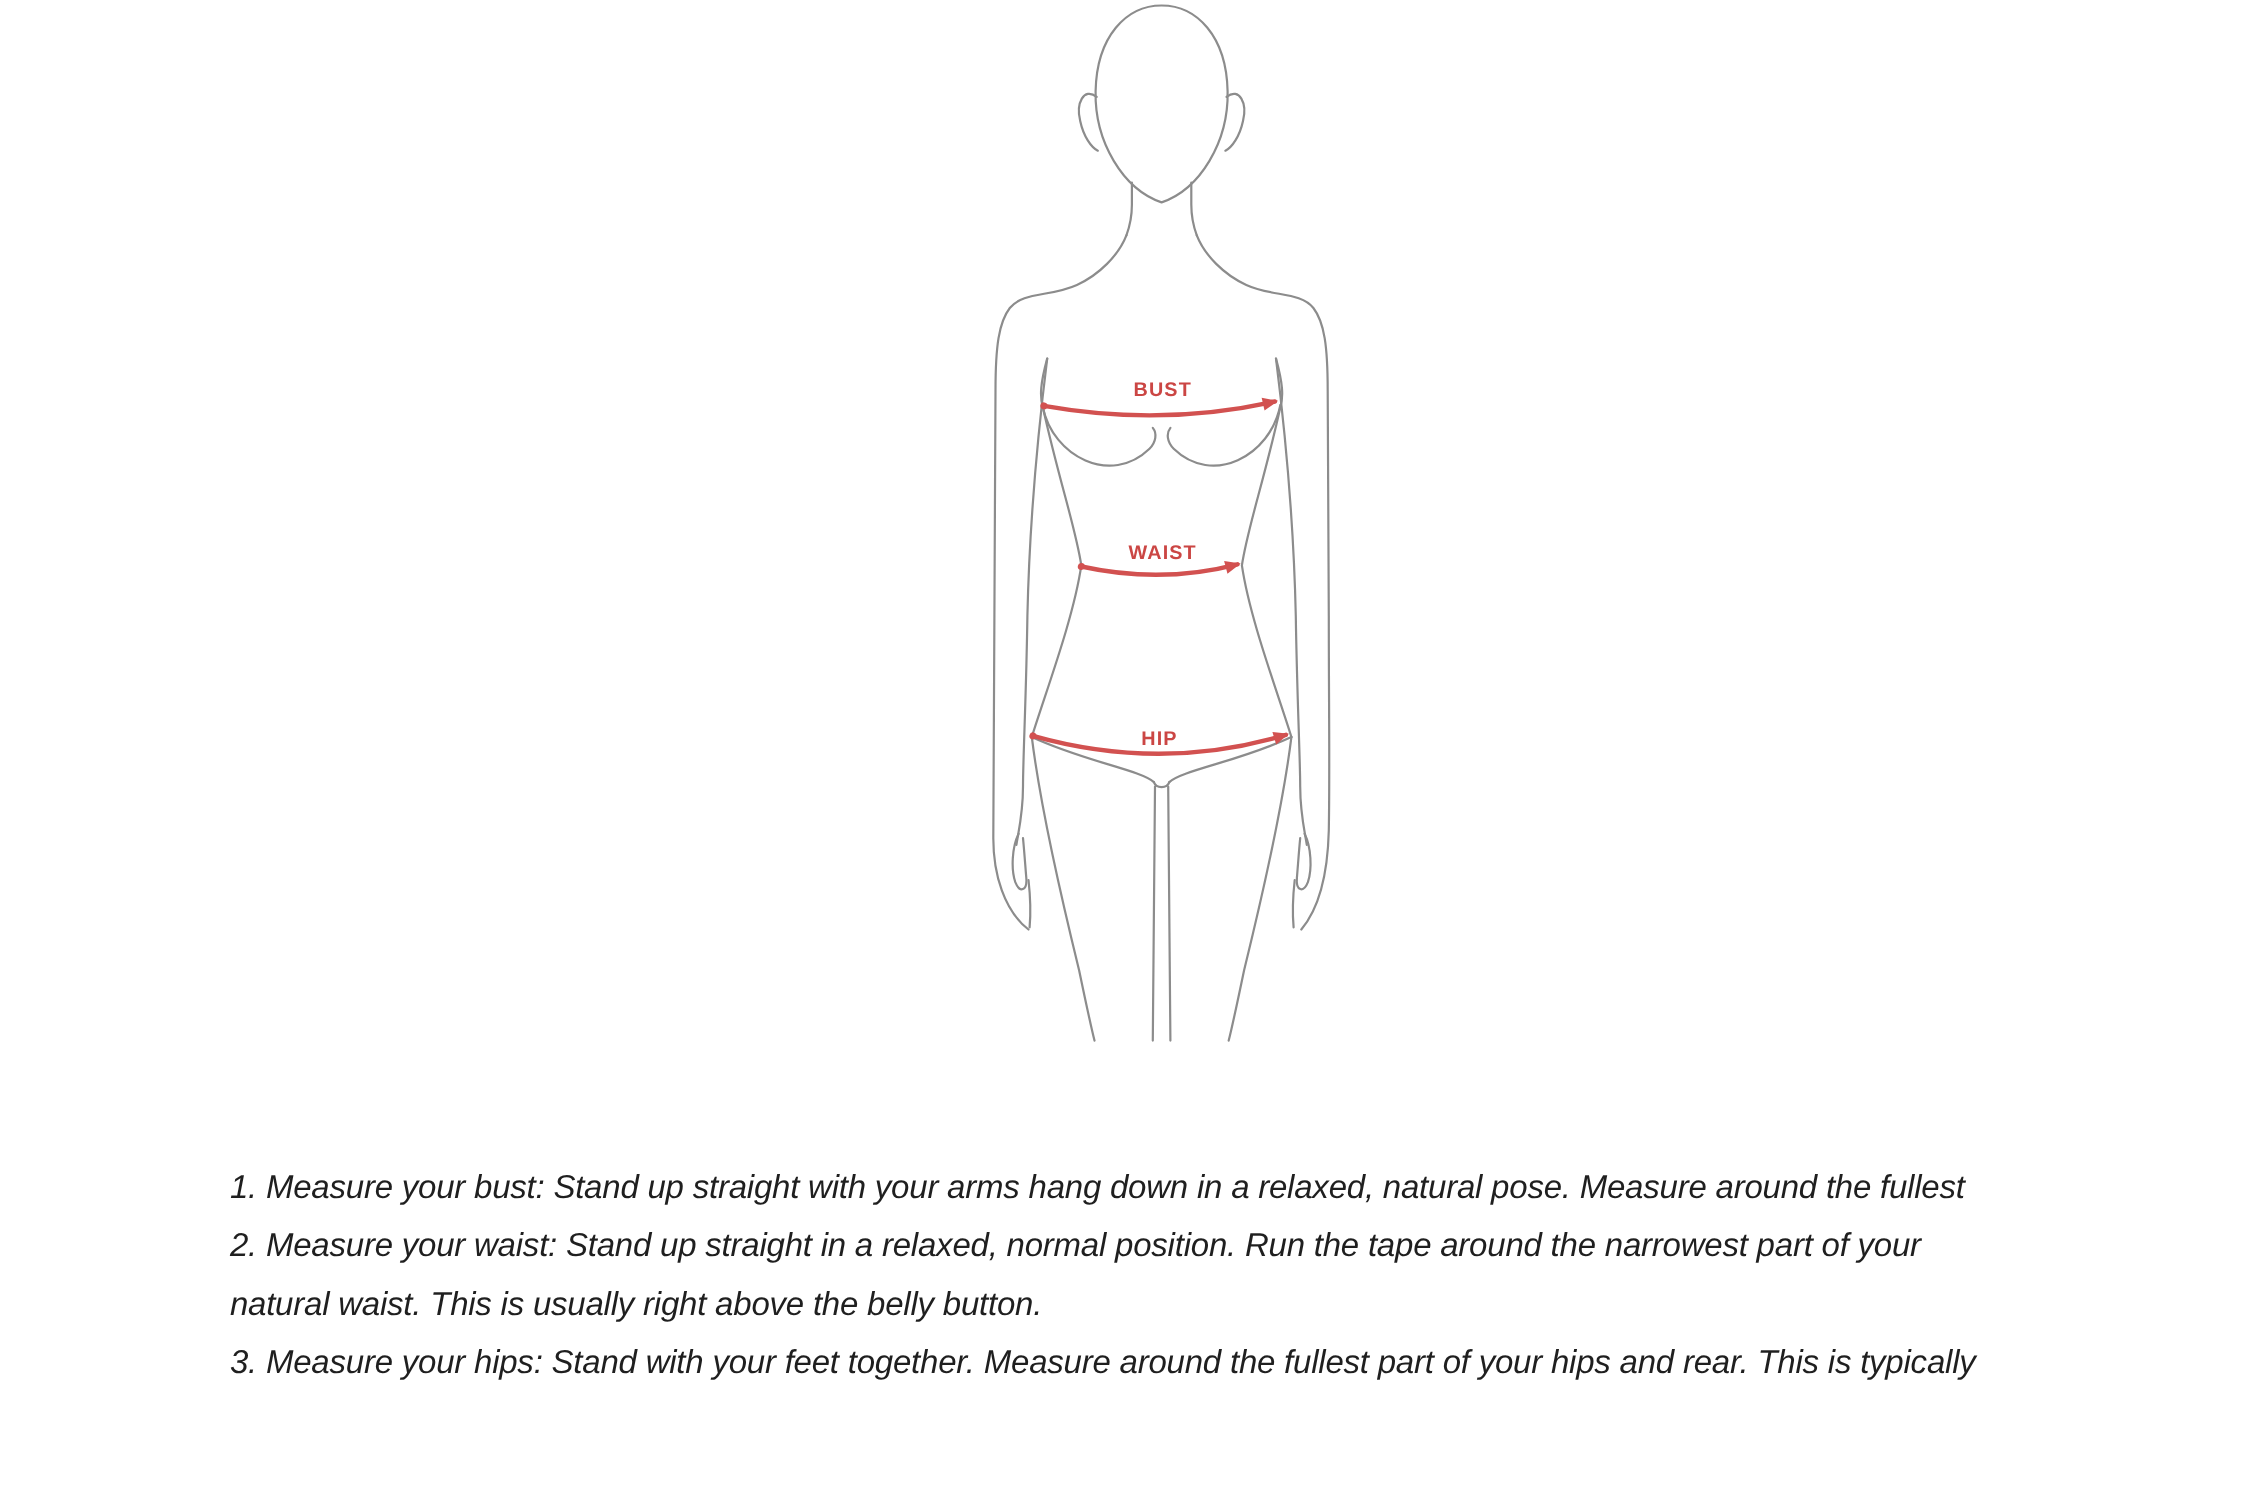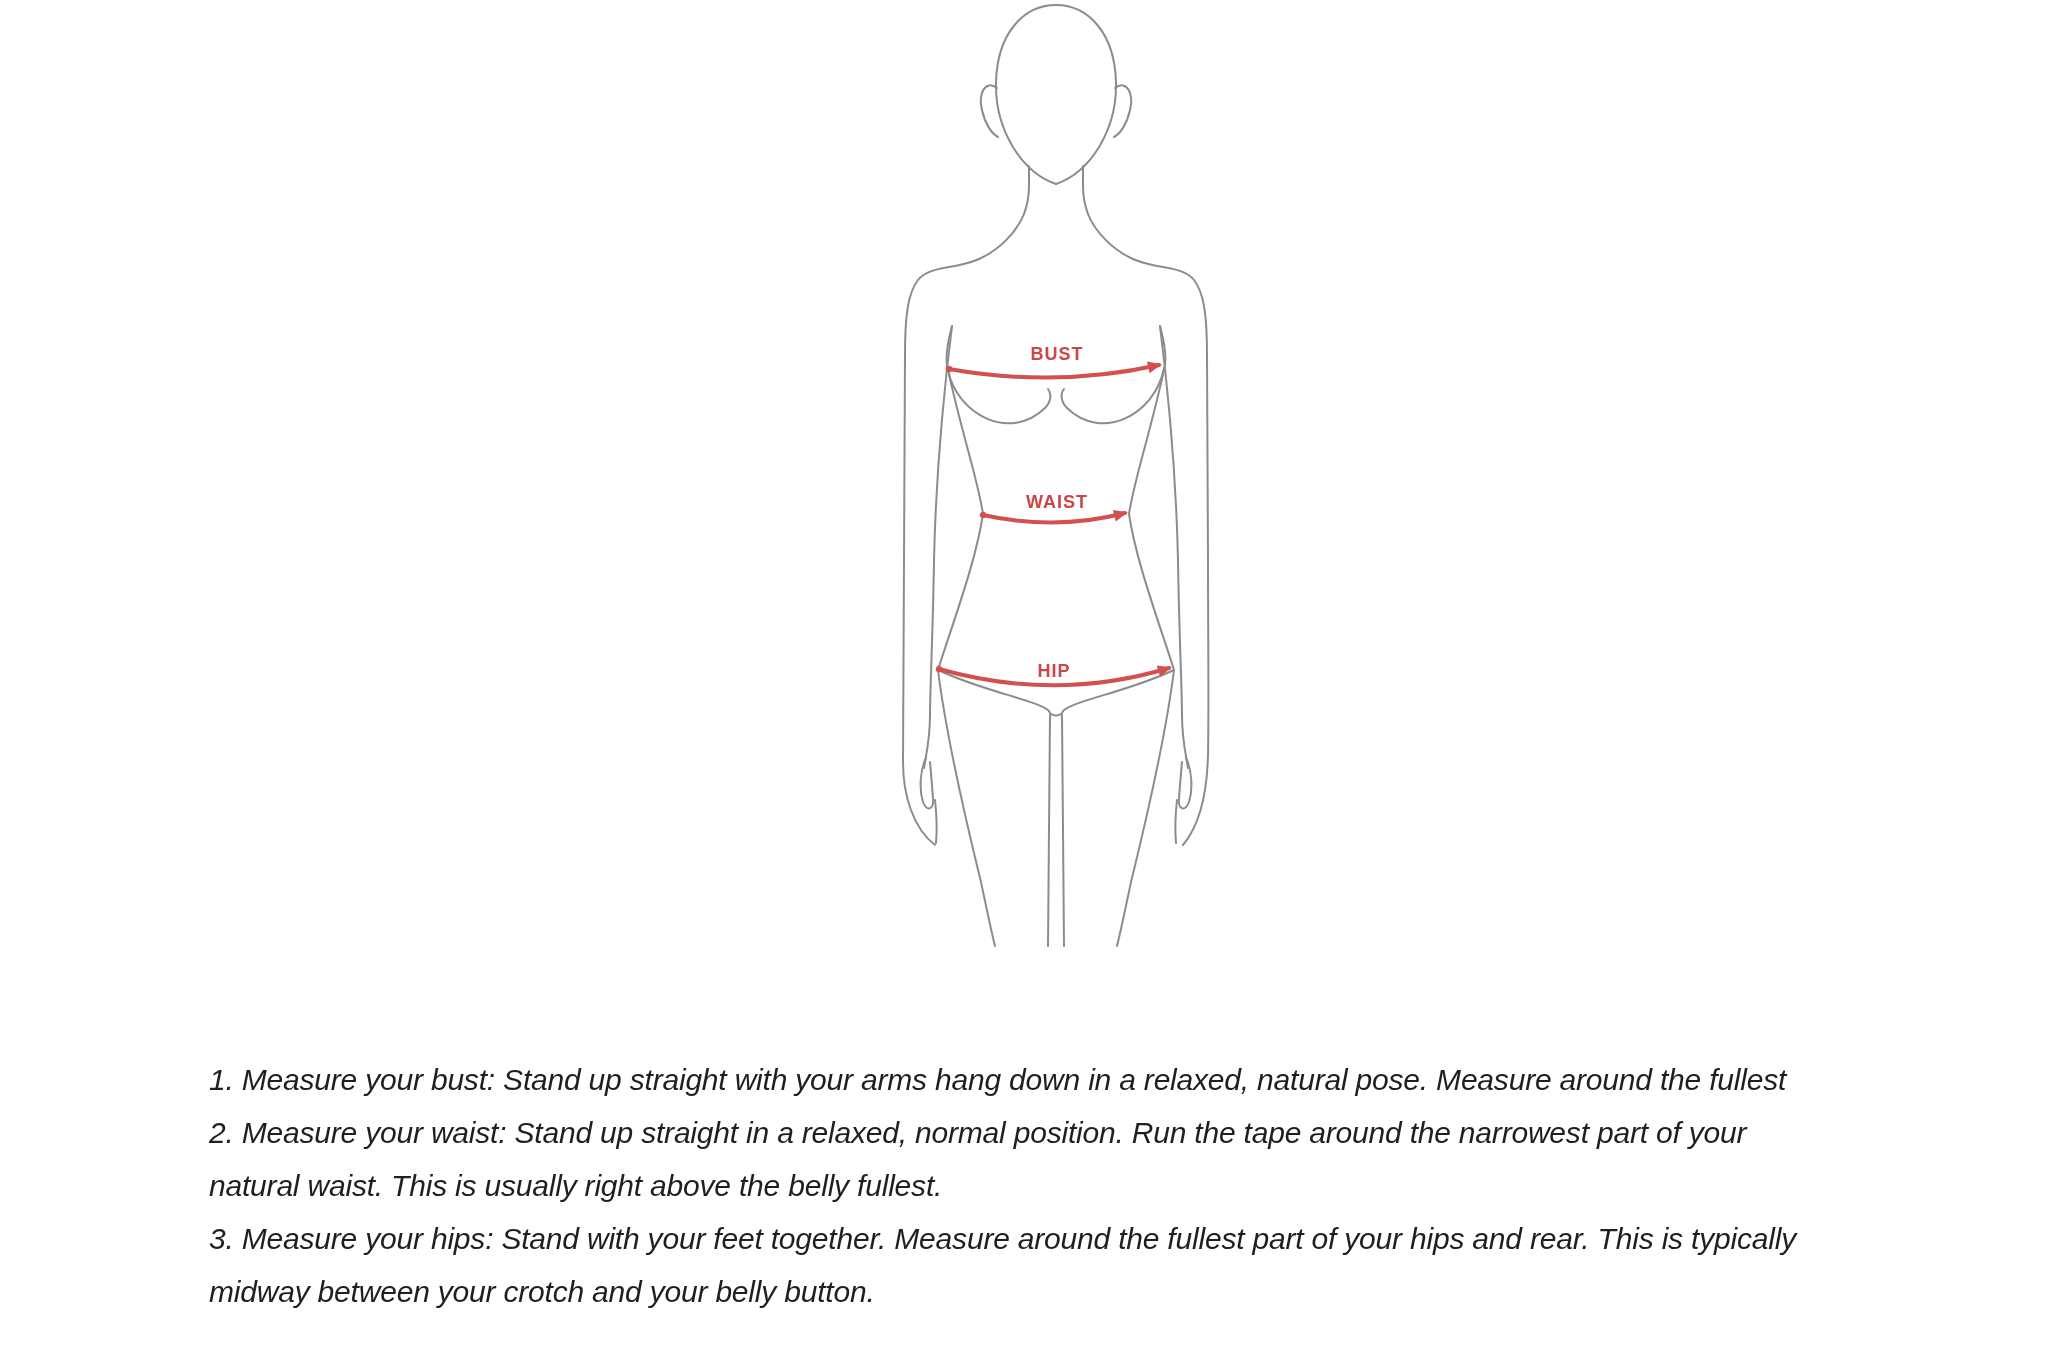--- a/index.html
+++ b/index.html
@@ -102,18 +102,17 @@
         <text class="measure-label" x="172" y="360">BUST</text>
         <text class="measure-label" x="172" y="508">WAIST</text>
         <text class="measure-label" x="169" y="677">HIP</text>
       </g>
     </svg>
   </div>
 
   <div class="instructions">
     <div class="instr-line">1. Measure your bust: Stand up straight with your arms hang down in a relaxed, natural pose. Measure around the fullest</div>
     <div class="instr-line">2. Measure your waist: Stand up straight in a relaxed, normal position. Run the tape around the narrowest part of your</div>
-    <div class="instr-line">natural waist. This is usually right above the belly fullest.</div>
+    <div class="instr-line">natural waist. This is usually right above the belly button.</div>
     <div class="instr-line">3. Measure your hips: Stand with your feet together. Measure around the fullest part of your hips and rear. This is typically</div>
-    <div class="instr-line">midway between your crotch and your belly button.</div>
   </div>
 
 </div>
 
 </body></html>

